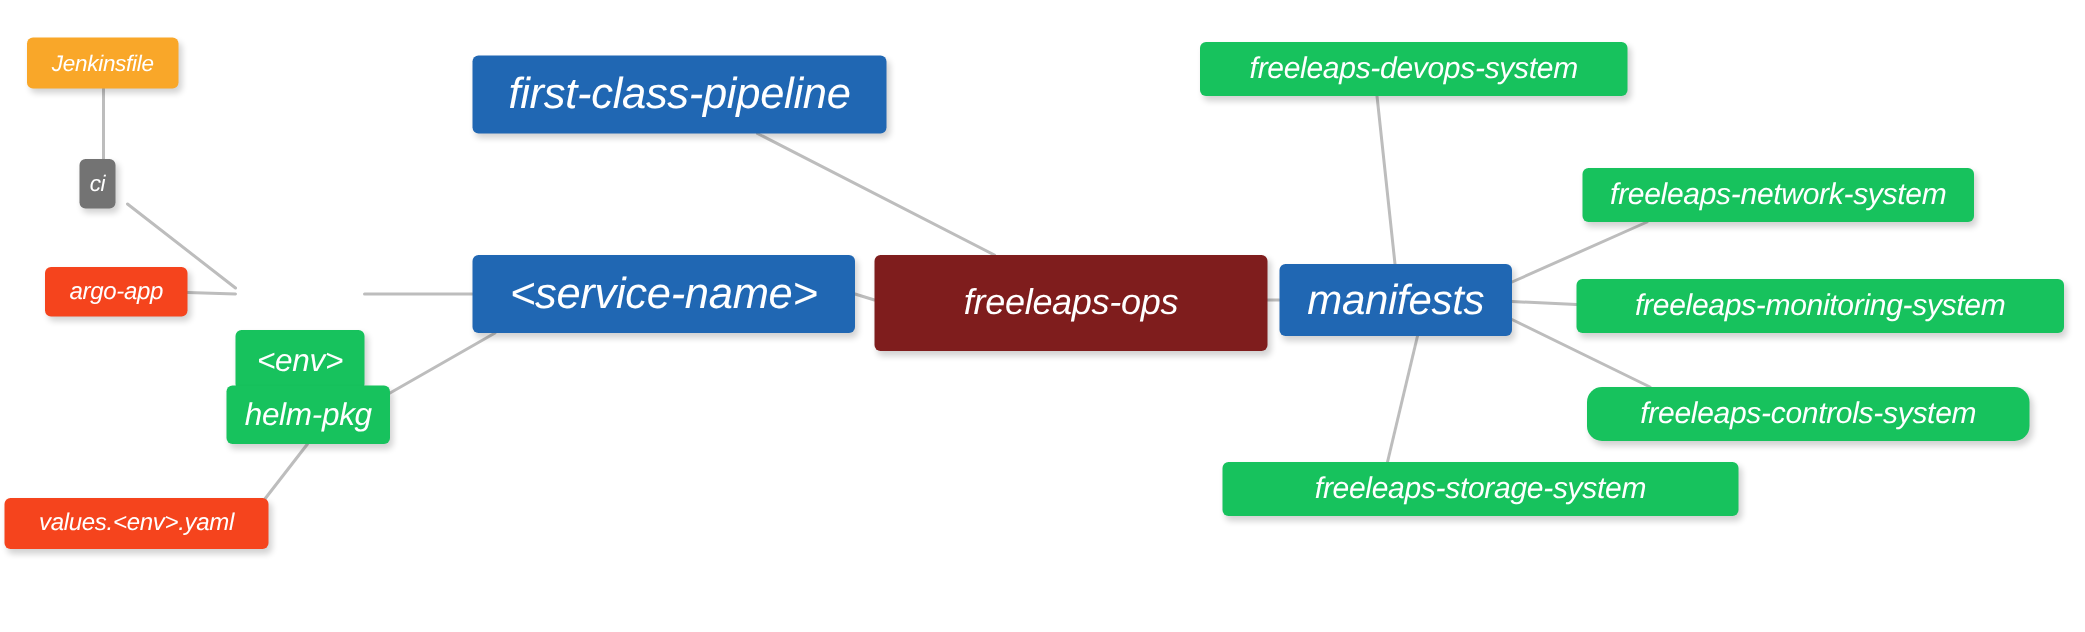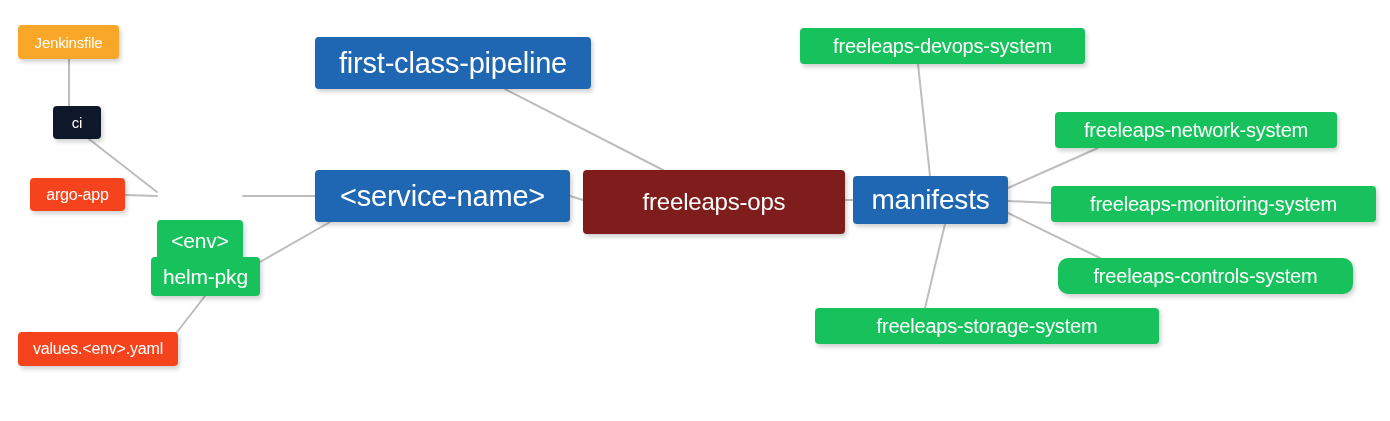--- a/index.html
+++ b/index.html
@@ -11,20 +11,21 @@
     width: 1390px;
     height: 421px;
     font-family: "Liberation Sans", sans-serif;
     overflow: hidden;
   }
   #mindmap-canvas {
     position: relative;
     width: 1390px;
     height: 421px;
     background: #ffffff;
+    font-style: italic;
   }
   #edge-layer {
     position: absolute;
     left: 0;
     top: 0;
     width: 1390px;
     height: 421px;
   }
   .node {
     position: absolute;
@@ -56,28 +57,28 @@
       <line x1="505" y1="89" x2="663" y2="170" stroke="#bdbdbd" stroke-width="2" stroke-linecap="round"></line>
       <line x1="845" y1="200" x2="853" y2="200" stroke="#bdbdbd" stroke-width="2" stroke-linecap="round"></line>
       <line x1="930" y1="176" x2="918" y2="64" stroke="#bdbdbd" stroke-width="2" stroke-linecap="round"></line>
       <line x1="1008" y1="188" x2="1098" y2="148" stroke="#bdbdbd" stroke-width="2" stroke-linecap="round"></line>
       <line x1="1008" y1="201" x2="1051" y2="203" stroke="#bdbdbd" stroke-width="2" stroke-linecap="round"></line>
       <line x1="1008" y1="213" x2="1100" y2="258" stroke="#bdbdbd" stroke-width="2" stroke-linecap="round"></line>
       <line x1="945" y1="224" x2="925" y2="308" stroke="#bdbdbd" stroke-width="2" stroke-linecap="round"></line>
     </svg>
   <div id="node-layer">
       <div class="node" style="left: 18px; top: 25px; width: 101px; height: 34px; background: rgb(249, 167, 41); color: rgb(255, 255, 255); font-size: 15px;">Jenkinsfile</div>
-      <div class="node" style="left: 53px; top: 106px; width: 48px; height: 33px; background: #0f172a; color: rgb(255, 255, 255); font-size: 15px;">ci</div>
+      <div class="node" style="left: 53px; top: 106px; width: 24px; height: 33px; background: #737373; color: rgb(255, 255, 255); font-size: 15px;">ci</div>
       <div class="node" style="left: 30px; top: 178px; width: 95px; height: 33px; background: rgb(245, 68, 29); color: rgb(255, 255, 255); font-size: 16px;">argo-app</div>
       <div class="node" style="left: 157px; top: 176px; width: 86px; height: 40px; background: rgb(23, 194, 93); color: rgb(255, 255, 255); font-size: 21px; margin-top: 44px;">&lt;env&gt;</div>
       <div class="node" style="left: 151px; top: 257px; width: 109px; height: 39px; background: rgb(23, 194, 93); color: rgb(255, 255, 255); font-size: 21px; text-align: right;">helm-pkg</div>
-      <div class="node" style="left: 18px; top: 332px; width: 160px; height: 34px; background: rgb(245, 68, 29); color: rgb(255, 255, 255); font-size: 16px;">values.&lt;env&gt;.yaml</div>
+      <div class="node" style="left: 3px; top: 332px; width: 176px; height: 34px; background: rgb(245, 68, 29); color: rgb(255, 255, 255); font-size: 16px;">values.&lt;env&gt;.yaml</div>
       <div class="node" style="left: 315px; top: 37px; width: 276px; height: 52px; background: rgb(32, 103, 179); color: rgb(255, 255, 255); font-size: 29px;">first-class-pipeline</div>
       <div class="node" style="left: 315px; top: 170px; width: 255px; height: 52px; background: rgb(32, 103, 179); color: rgb(255, 255, 255); font-size: 29px;">&lt;service-name&gt;</div>
       <div class="node" style="left: 583px; top: 170px; width: 262px; height: 64px; background: #7f1d1d; color: rgb(255, 255, 255); font-size: 24px;">freeleaps-ops</div>
       <div class="node" style="left: 853px; top: 176px; width: 155px; height: 48px; background: rgb(32, 103, 179); color: rgb(255, 255, 255); font-size: 28px;">manifests</div>
       <div class="node" style="left: 800px; top: 28px; width: 285px; height: 36px; background: rgb(23, 194, 93); color: rgb(255, 255, 255); font-size: 20px;">freeleaps-devops-system</div>
-      <div class="node" style="left: 1055px; top: 112px; width: 282px; height: 36px; background: rgb(23, 194, 93); color: rgb(255, 255, 255); font-size: 20px;">freeleaps-network-system</div>
+      <div class="node" style="left: 1055px; top: 112px; width: 261px; height: 36px; background: rgb(23, 194, 93); color: rgb(255, 255, 255); font-size: 20px;">freeleaps-network-system</div>
       <div class="node" style="left: 1051px; top: 186px; width: 325px; height: 36px; background: rgb(23, 194, 93); color: rgb(255, 255, 255); font-size: 20px;">freeleaps-monitoring-system</div>
       <div class="node" style="left: 1058px; top: 258px; width: 295px; height: 36px; background: rgb(23, 194, 93); color: rgb(255, 255, 255); font-size: 20px; border-radius: 10px;">freeleaps-controls-system</div>
       <div class="node" style="left: 815px; top: 308px; width: 344px; height: 36px; background: rgb(23, 194, 93); color: rgb(255, 255, 255); font-size: 20px;">freeleaps-storage-system</div>
     </div>
 </div>
 
 </body></html>

